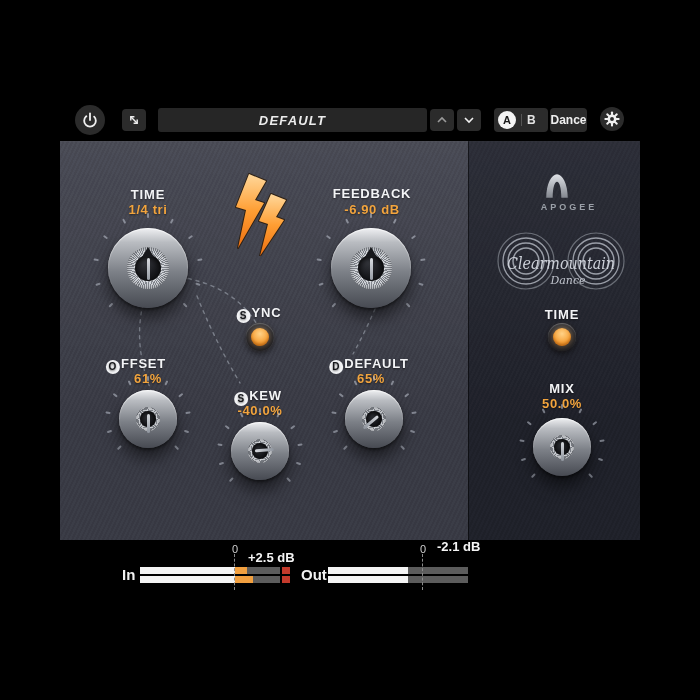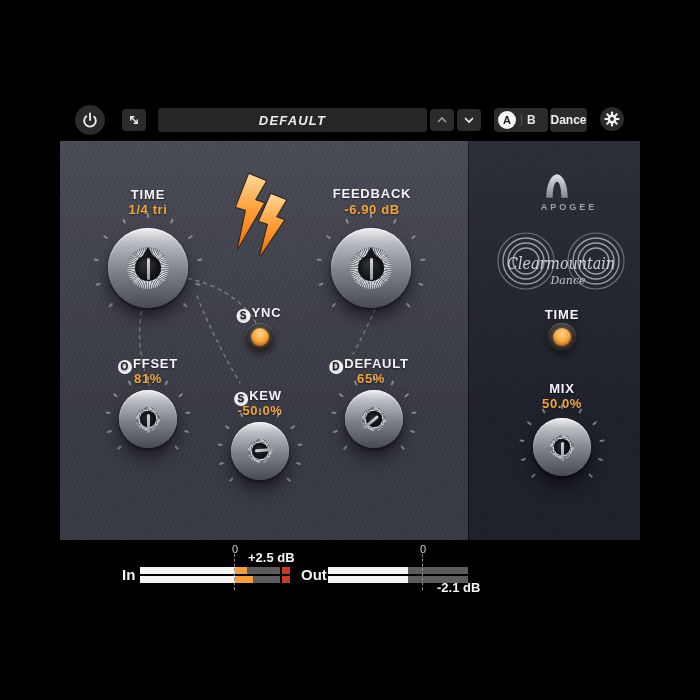--- a/index.html
+++ b/index.html
@@ -235,24 +235,24 @@
             <i class="line"></i>
           </div>
         </div>
     </div>
 
     <div class="ctl-label" style="left:199px;top:163px">
       <span class="keycap">S</span><span>YNC</span>
     </div>
     <button class="led" style="left:186px;top:181px"></button>
 
-    <div class="ctl-label" style="left:88px;top:214px">
+    <div class="ctl-label" style="left:76px;top:214px">
       <span class="keycap">O</span><span>FFSET</span>
     </div>
-    <div class="ctl-value" style="left:88px;top:229px">81%</div>
+    <div class="ctl-value" style="left:88px;top:229px">61%</div>
     <div class="knob small" style="left:45px;top:234px">
       <div class="ticks">
           <span class="tick" style="transform: rotate(-135deg);"></span>
           <span class="tick" style="transform: rotate(-108deg);"></span>
           <span class="tick" style="transform: rotate(-81deg);"></span>
           <span class="tick" style="transform: rotate(-54deg);"></span>
           <span class="tick" style="transform: rotate(-27deg);"></span>
           <span class="tick" style="transform: rotate(0deg);"></span>
           <span class="tick" style="transform: rotate(27deg);"></span>
           <span class="tick" style="transform: rotate(54deg);"></span>
@@ -265,21 +265,21 @@
           <div class="face"></div>
         <div class="rotor rot-0">
             <i class="line"></i>
           </div>
         </div>
     </div>
 
     <div class="ctl-label" style="left:198px;top:246px">
       <span class="keycap">S</span><span>KEW</span>
     </div>
-    <div class="ctl-value" style="left:200px;top:261px">-50.0%</div>
+    <div class="ctl-value" style="left:200px;top:261px">-40.0%</div>
     <div class="knob small" style="left:157px;top:266px">
       <div class="ticks">
           <span class="tick" style="transform: rotate(-135deg);"></span>
           <span class="tick" style="transform: rotate(-108deg);"></span>
           <span class="tick" style="transform: rotate(-81deg);"></span>
           <span class="tick" style="transform: rotate(-54deg);"></span>
           <span class="tick" style="transform: rotate(-27deg);"></span>
           <span class="tick" style="transform: rotate(0deg);"></span>
           <span class="tick" style="transform: rotate(27deg);"></span>
           <span class="tick" style="transform: rotate(54deg);"></span>
@@ -410,15 +410,15 @@
         <i class="seg" style="width:80px;background:#f4f4f4"></i>
         <i class="seg" style="width:60px;background:#5c5c5c"></i>
       </div>
       <div class="mbar">
         <i class="seg" style="width:80px;background:#f4f4f4"></i>
         <i class="seg" style="width:60px;background:#5c5c5c"></i>
       </div>
     </div>
     <div class="zero-line" style="left:422px;top:554px"></div>
     <div class="zero-num" style="left:423px;top:543px">0</div>
-    <div class="meter-val" style="left:437px;top:580px">-2.1 dB</div>
+    <div class="meter-val" style="left:437px;top:539px">-2.1 dB</div>
   </div>
 </div>
 
 </body></html>

